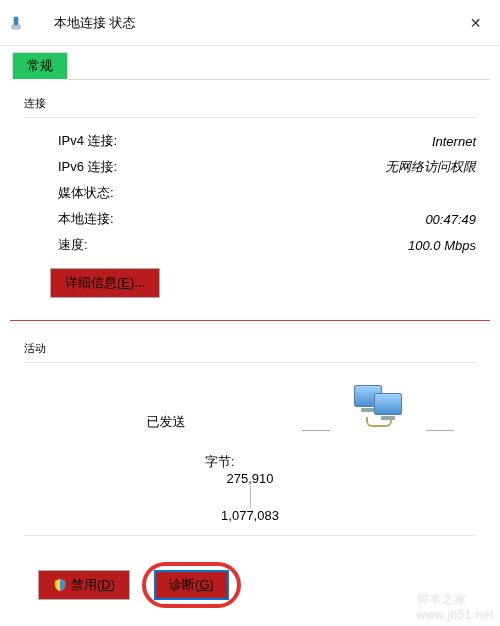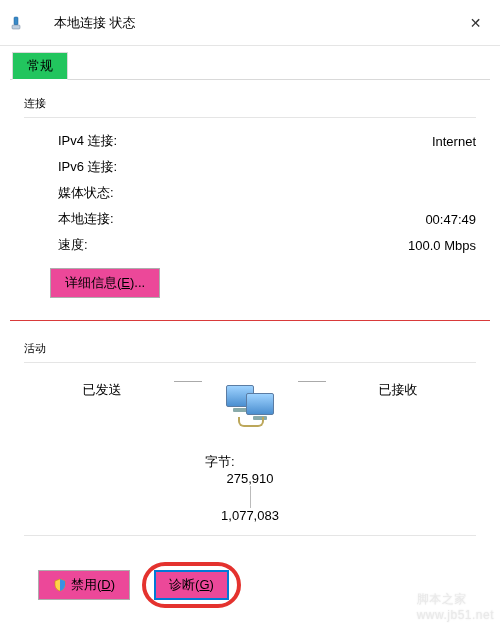--- a/index.html
+++ b/index.html
@@ -64,27 +64,27 @@
     background: #e5e5e5;
     margin: 4px 0 10px 0;
   }
   .row {
     display: flex;
     align-items: center;
     padding: 4px 0 4px 22px;
     font-size: 13px;
   }
   .row .label { flex: 0 0 auto; margin-left: 12px; }
-  .row .value { flex: 1; text-align: right; }
+  .row .value { flex: 1; text-align: right; font-style: italic; }
   .detail-btn-wrap {
     padding: 10px 0 14px 26px;
   }
   .btn {
     border: 1px solid #adadad;
-    background: #ec4899;
+    background: #b91c1c;
     padding: 5px 14px;
     font-size: 13px;
     display: inline-flex;
     align-items: center;
     gap: 4px;
     cursor: pointer;
   }
   .btn.focused { border: 2px solid #0078d7; padding: 4px 13px; }
   .red-marker {
     border: 4px solid #e4322e;
@@ -95,21 +95,21 @@
   .midline {
     height: 1px;
     background: #d93a3a;
     margin: 0;
   }
   .activity-area {
     padding-top: 20px;
   }
   .activity-header {
     display: flex;
-    align-items: flex-start;
+    align-items: flex-end;
     justify-content: space-between;
     padding: 8px 14px 0 14px;
   }
   .activity-cols {
     flex: 1;
     display: flex; align-items:center;
   }
   .activity-col {
     flex:1; text-align:center;
     font-size:13px;
@@ -196,20 +196,21 @@
   <div class="panel">
     <div class="section-title">连接</div>
     <div class="sep"></div>
 
     <div class="row">
       <span class="label">IPv4 连接:</span>
       <span class="value">Internet</span>
     </div>
     <div class="row">
       <span class="label">IPv6 连接:</span>
+      <span class="value">无网络访问权限</span>
     </div>
     <div class="row">
       <span class="label">媒体状态:</span>
     </div>
     <div class="row">
       <span class="label">本地连接:</span>
       <span class="value">00:47:49</span>
     </div>
     <div class="row">
       <span class="label">速度:</span>
@@ -237,23 +238,20 @@
       <div class="activity-center">
         <div class="pc-icon">
           <div class="pc-mon a"></div>
             <div class="pc-base a"></div>
           <div class="pc-mon b"></div>
             <div class="pc-base b"></div>
           <div class="pc-link"></div>
         </div>
       </div>
       <div class="dash"></div>
-      <div class="activity-cols">
-        <div class="activity-col">已接收</div>
-      </div>
     </div>
 
     <div class="bytes-row">
       <div class="blabel">字节:</div>
       <div class="bval">275,910</div>
       <div class="vline"></div>
       <div class="bval">1,077,083</div>
     </div>
 
     <div class="sep"></div>

